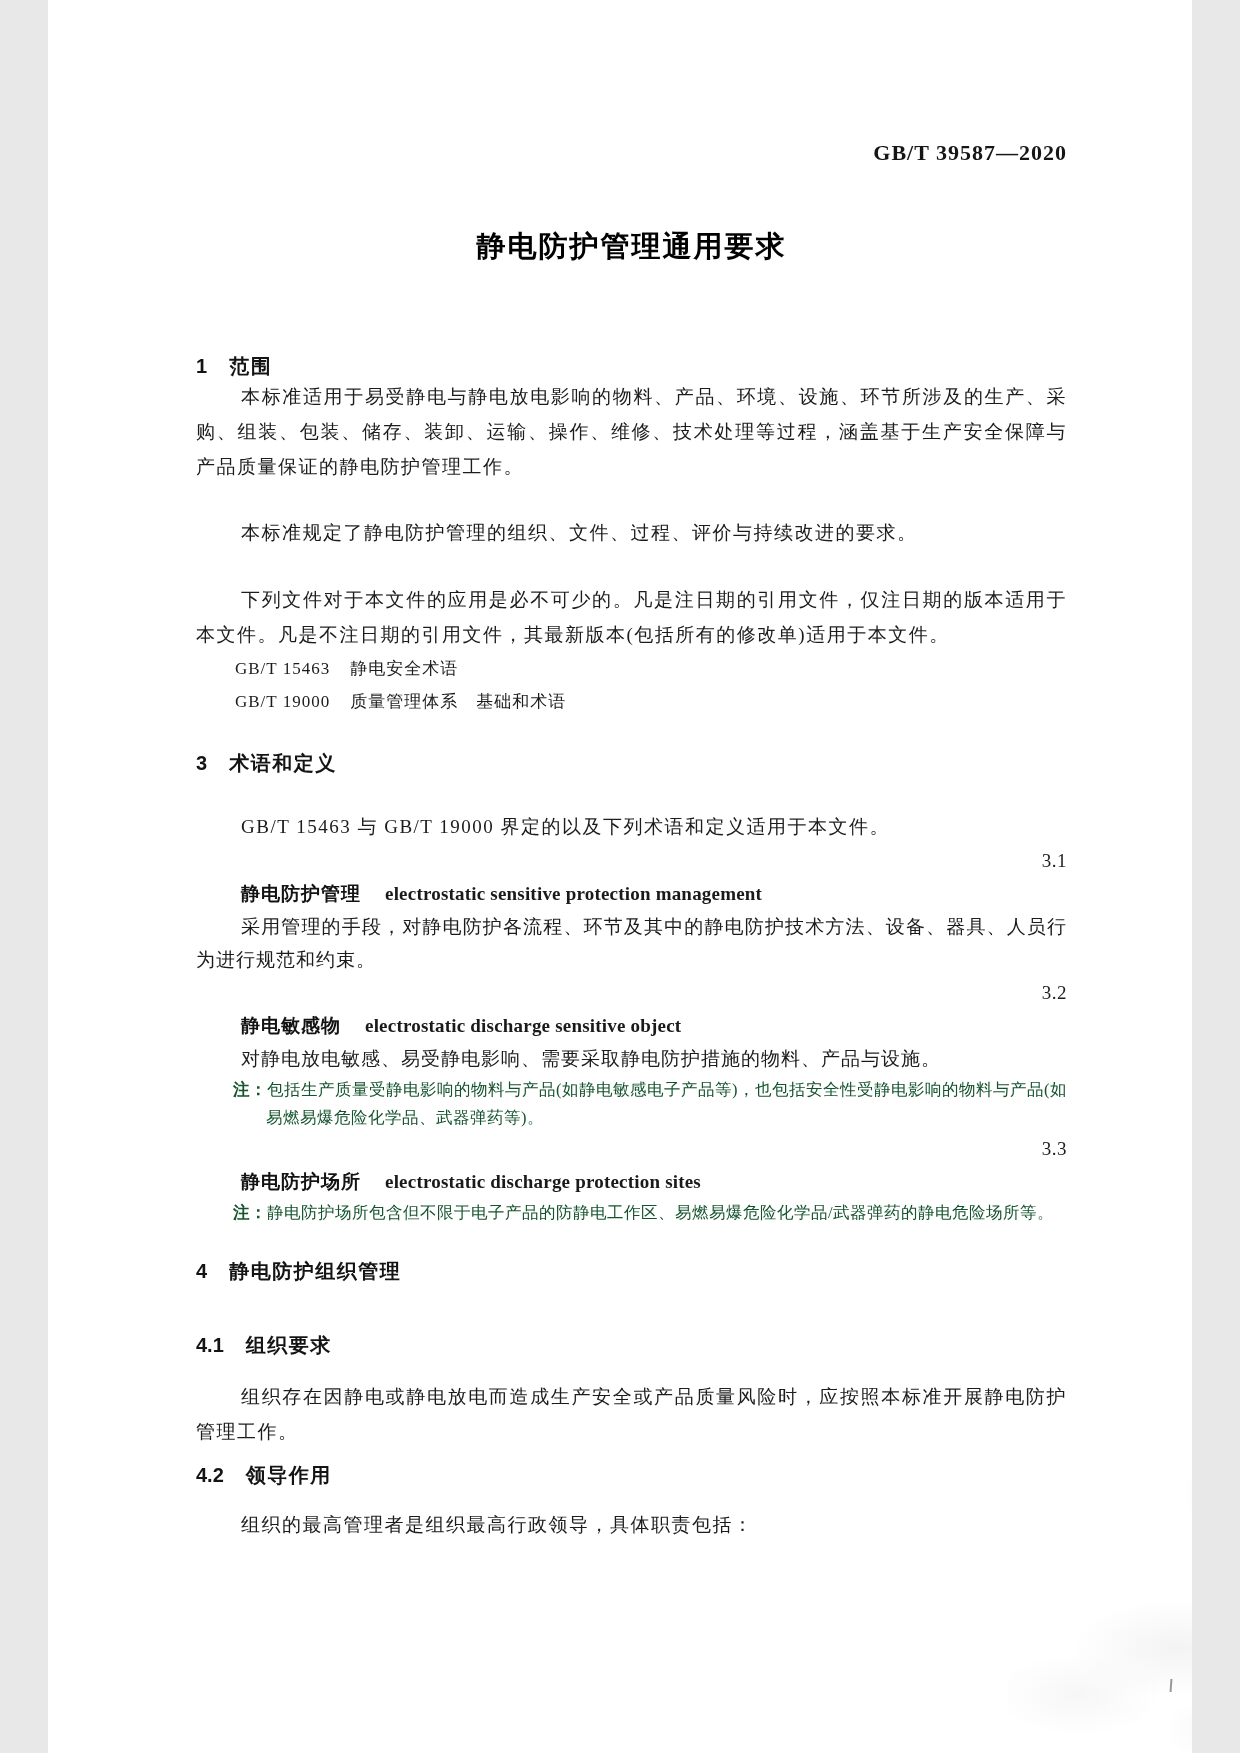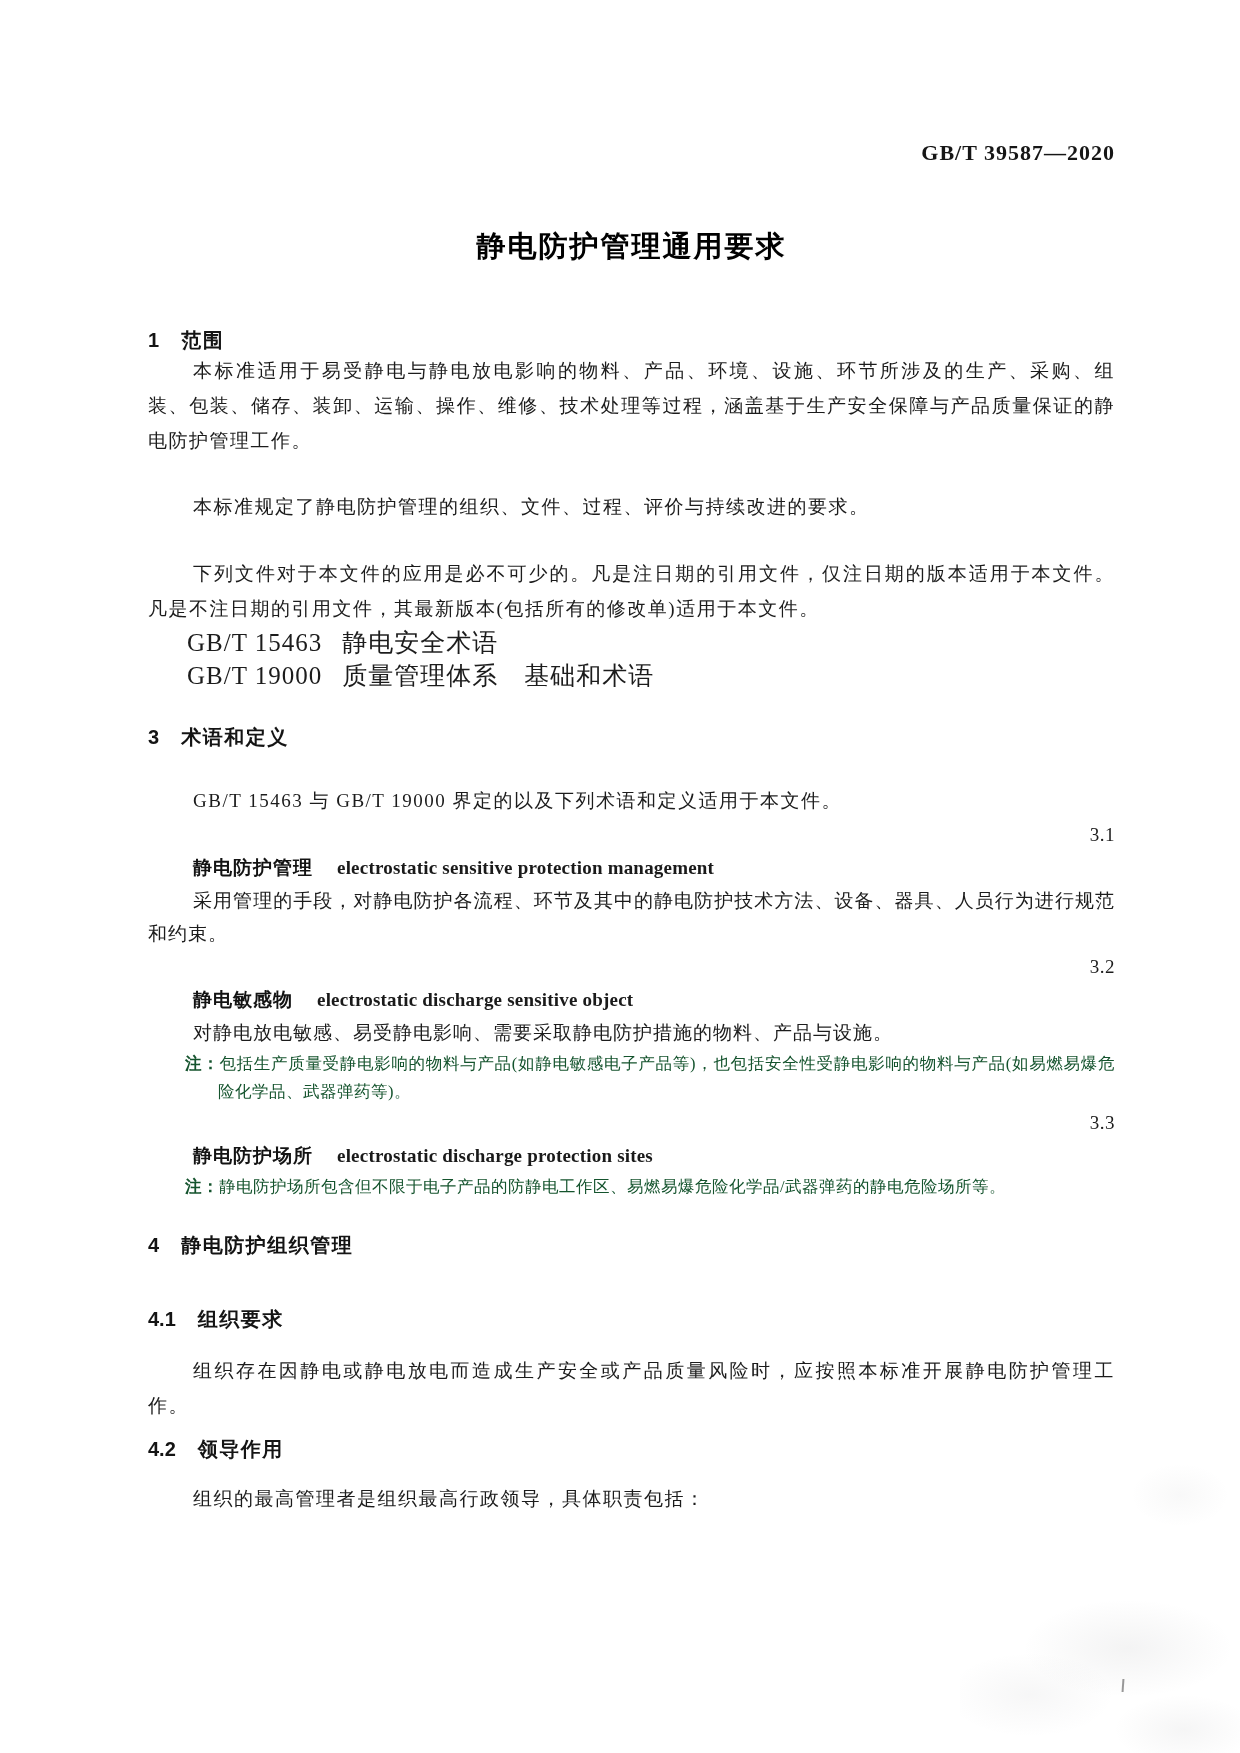--- a/index.html
+++ b/index.html
@@ -2,21 +2,21 @@
 <html><head>
 <meta charset="utf-8">
 <style>
   html, body {
     margin: 0;
     padding: 0;
     background: #e8e8e8;
   }
   .page {
     position: relative;
-    width: 1240px;
+    width: 1144px;
     height: 1753px;
     margin: 0 auto;
     background: #ffffff;
     box-sizing: border-box;
     padding: 140px 125px 0 148px;
     color: #1c1c1c;
     font-family: "Liberation Serif", "DejaVu Serif", serif;
     overflow: hidden;
   }
 
@@ -46,21 +46,21 @@
   .clause-h {
     font-family: "Liberation Sans", "DejaVu Sans", sans-serif;
     font-weight: bold;
     font-size: 20px;
     letter-spacing: 1.5px;
     line-height: 26px;
     color: #141414;
   }
   .h-num { margin-right: 22px; letter-spacing: 0; }
 
-  .mt-h1  { margin-top: 63px; }
+  .mt-h1  { margin-top: 89px; }
   .mt-h2  { margin-top: 29px; }
   .mt-h3  { margin-top: 32px; }
   .mt-h4  { margin-top: 31px; }
   .mt-h41 { margin-top: 48px; }
   .mt-h42 { margin-top: 13px; }
 
   
   .para {
     margin: 0;
     font-size: 19px;
@@ -72,21 +72,21 @@
   .mt-p1    { margin-top: 31px; }
   .mt-p2    { margin-top: 0; }
   .mt-p-s2  { margin-top: 32px; }
   .mt-intro { margin-top: 33px; }
   .mt-p41   { margin-top: 21px; }
   .mt-p42   { margin-top: 19px; }
 
   
   .ref-line {
     padding-left: 39px;
-    font-size: 25px;
+    font-size: 17px;
     line-height: 33px;
     letter-spacing: 1px;
   }
   .ref-code { margin-right: 20px; }
 
   
   .term-num {
     font-size: 19px;
     line-height: 33px;
     letter-spacing: 0.5px;

